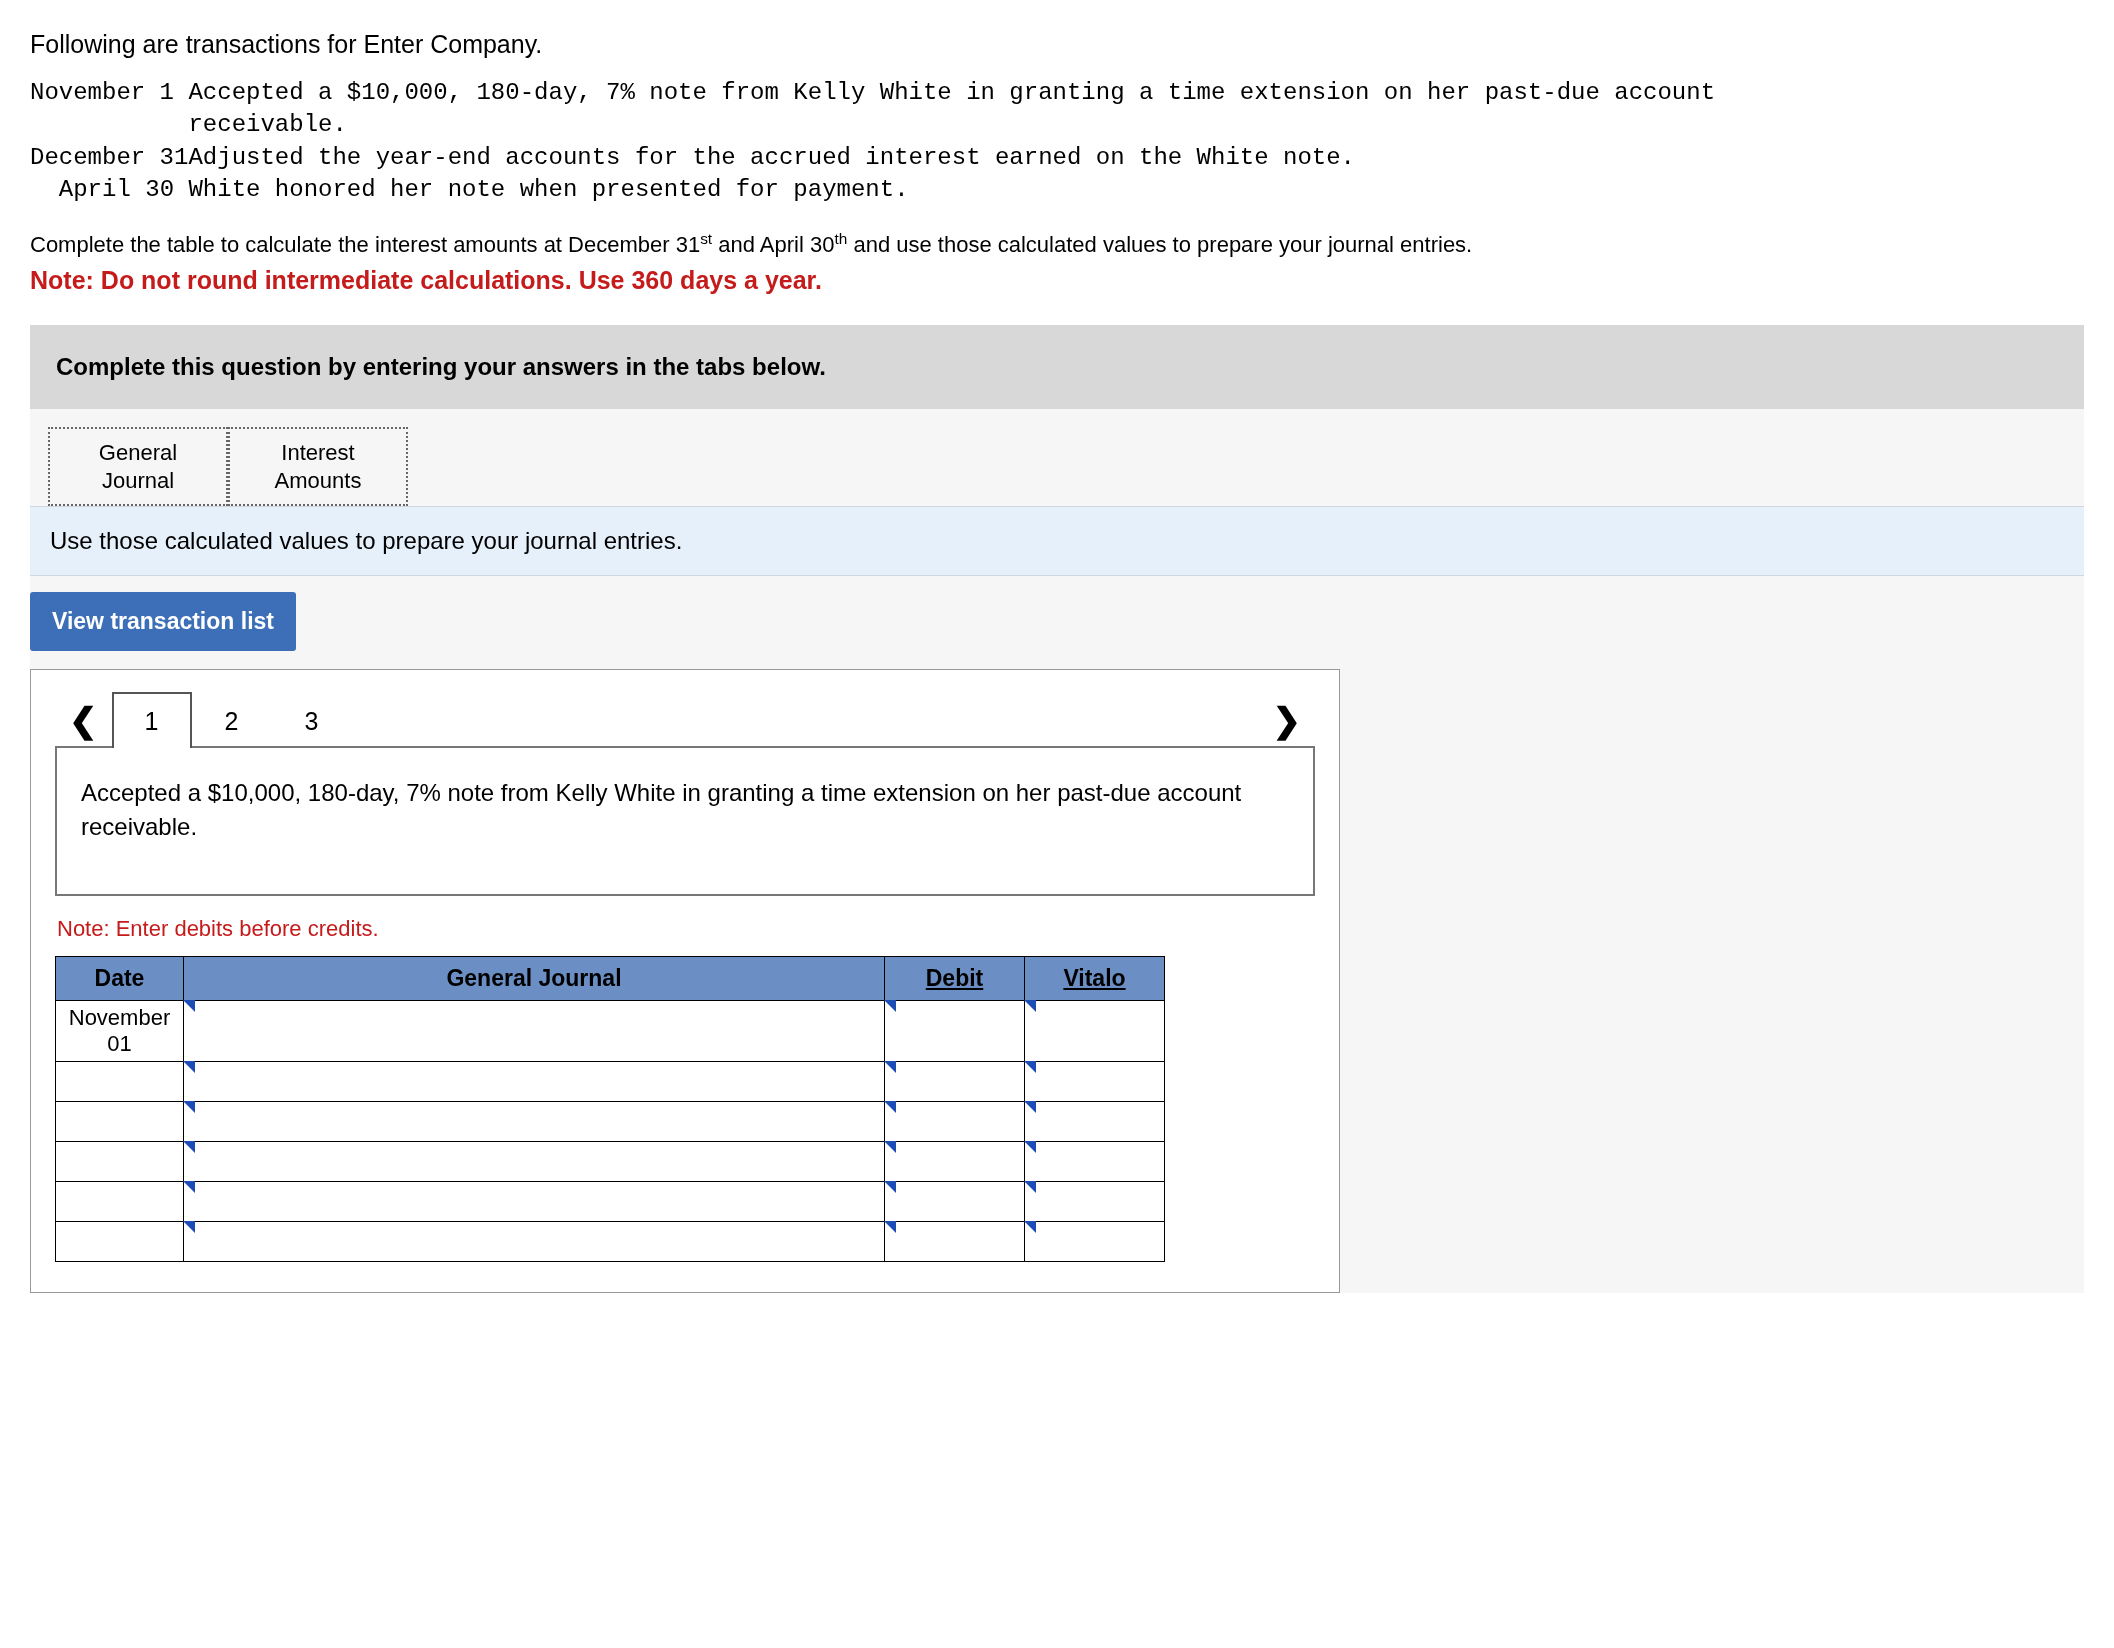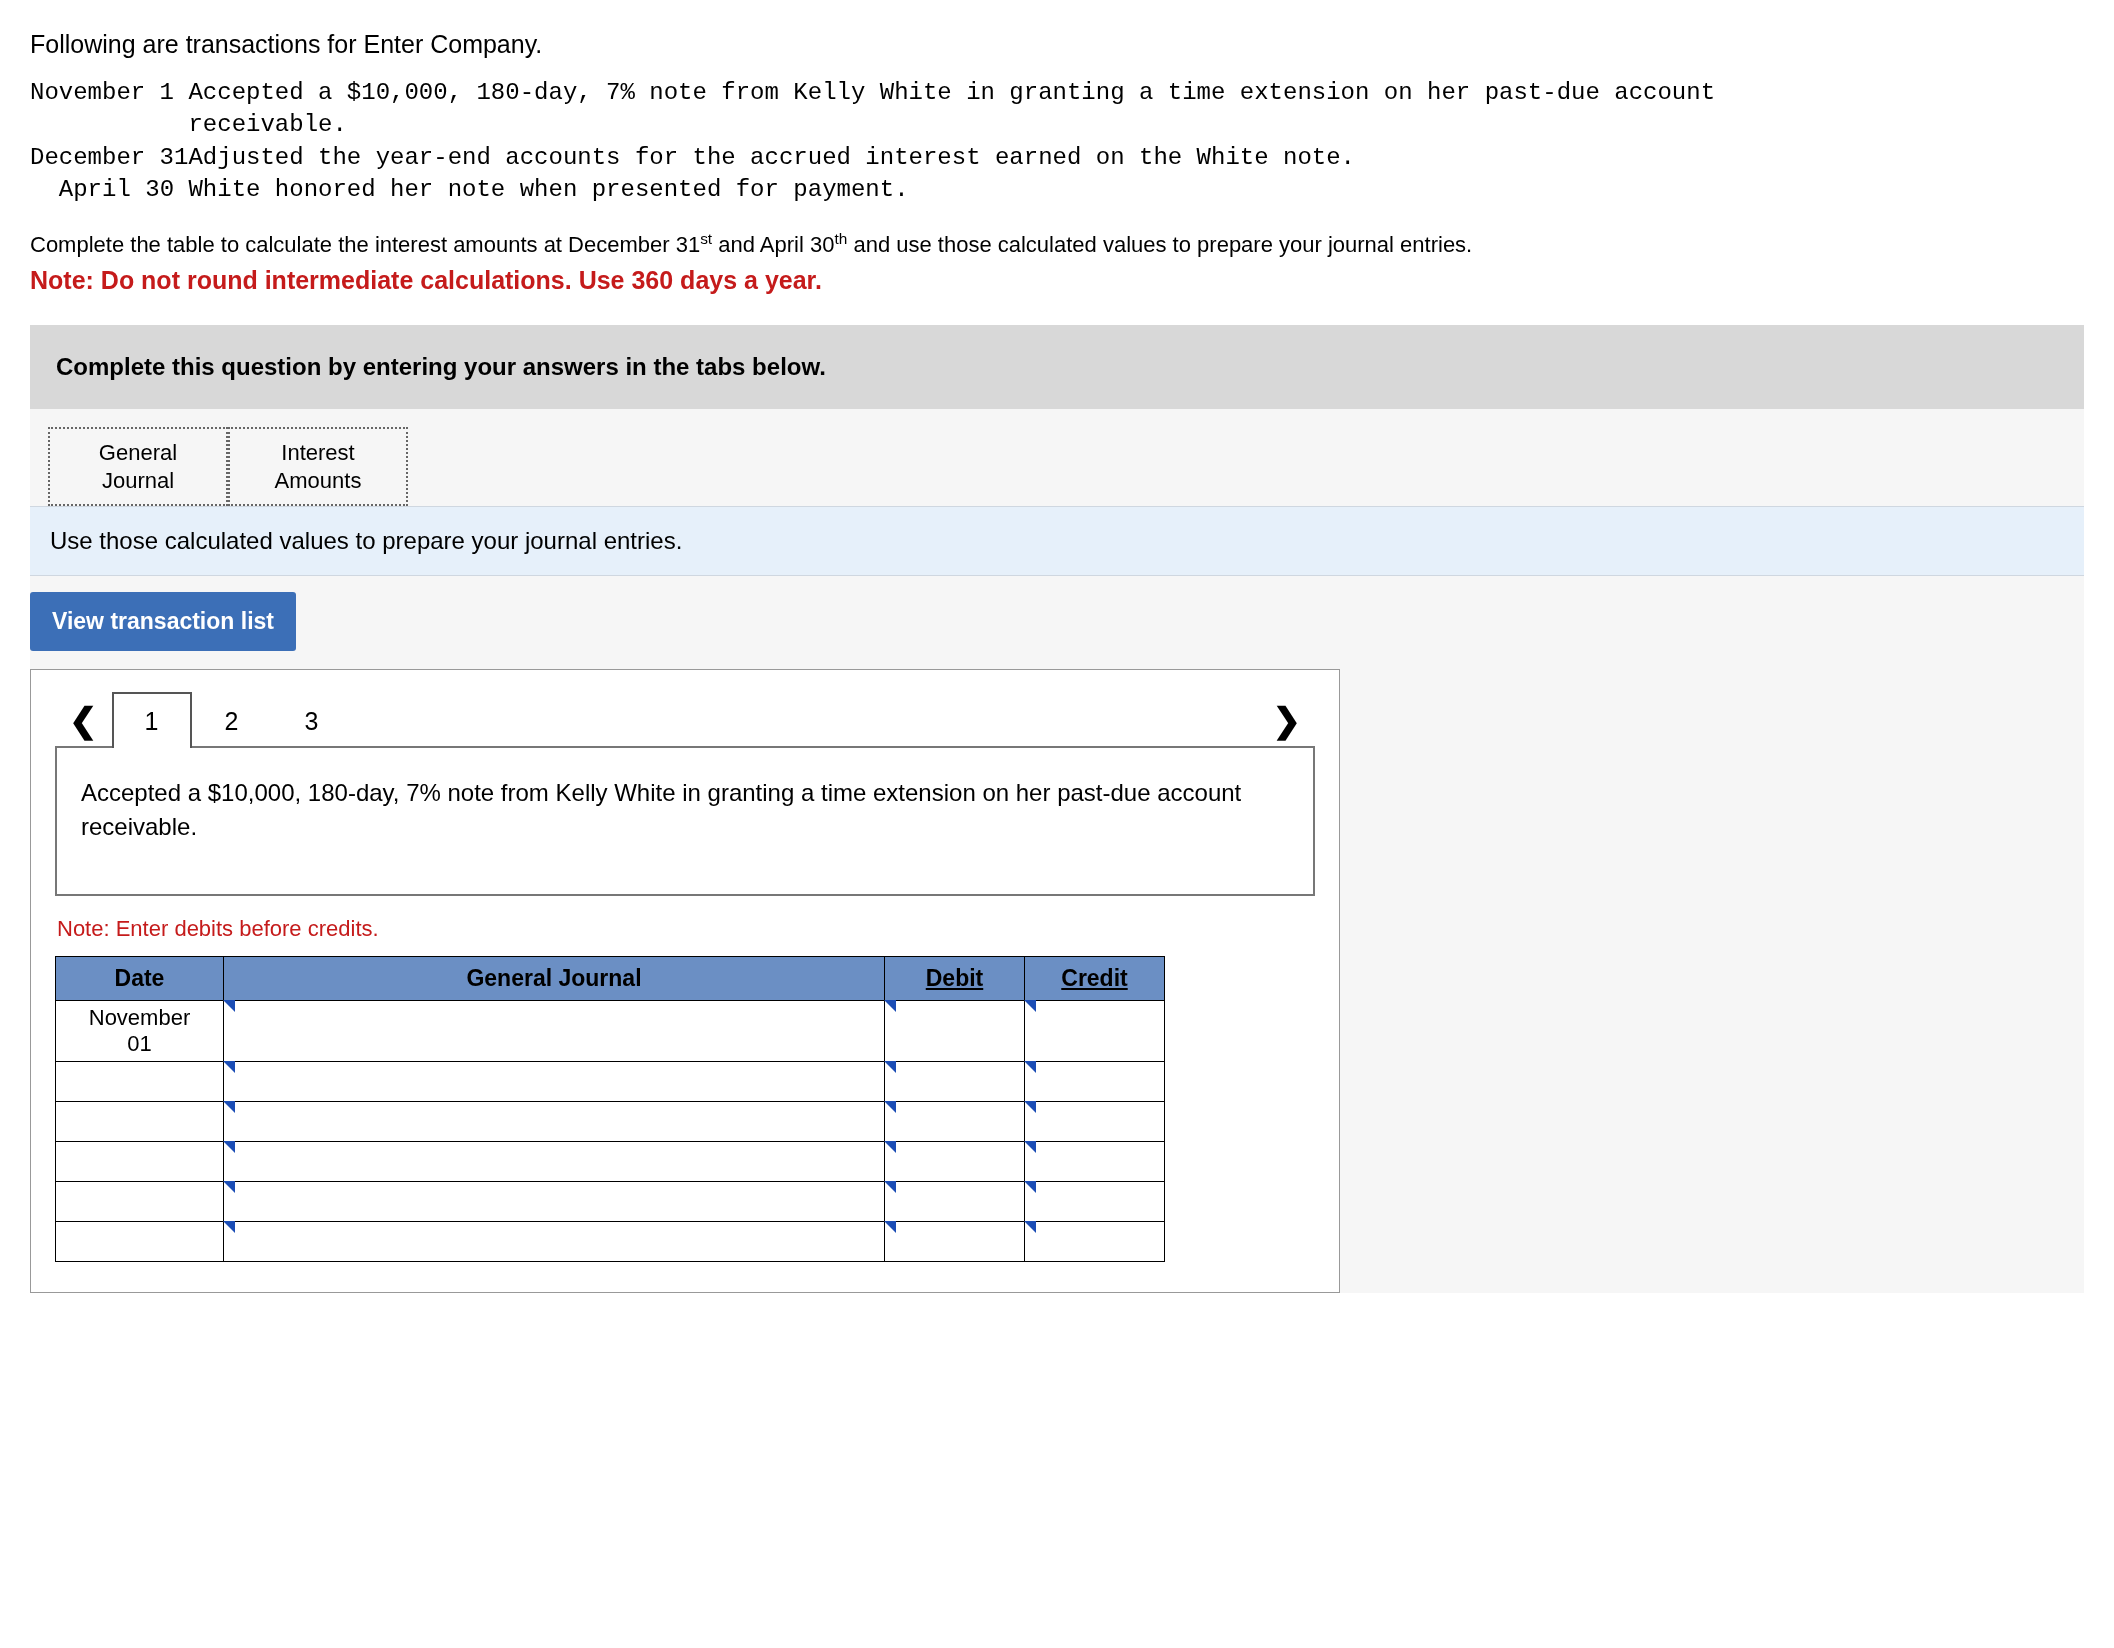--- a/index.html
+++ b/index.html
@@ -150,21 +150,21 @@
   table.je td {
     border: 1px solid #000;
     height: 40px;
     padding: 4px 6px;
     font-family: Verdana, Arial, sans-serif;
     font-size: 22px;
     text-align: center;
     background: #fff;
     position: relative;
   }
-  .col-date { width: 168px; }
+  .col-date { width: 128px; }
   .col-gj { width: auto; }
   .col-dc { width: 140px; text-decoration: underline; }
   .marker {
     position: absolute;
     right: -1px; top: -1px;
     width: 0; height: 0;
     border-style: solid;
     border-width: 0 0 12px 12px;
     border-color: transparent transparent #1b4db5 transparent;
     transform: rotate(0deg);
@@ -219,21 +219,21 @@
       <div class="entry-desc-box">Accepted a $10,000, 180-day, 7% note from Kelly White in granting a time extension on her past-due account receivable.</div>
 
       <div class="debit-note">Note: Enter debits before credits.</div>
 
       <table class="je">
         <thead>
           <tr>
             <th class="col-date">Date</th>
             <th class="col-gj">General Journal</th>
             <th class="col-dc">Debit</th>
-            <th class="col-dc">Credit</th>
+            <th class="col-dc">Vitalo</th>
           </tr>
         </thead>
         <tbody>
           <tr>
             <td rowspan="1">
               <div>November</div>
               <div>01</div>
             </td>
             <td class="gj-cell">
                 <span class="marker"></span>

